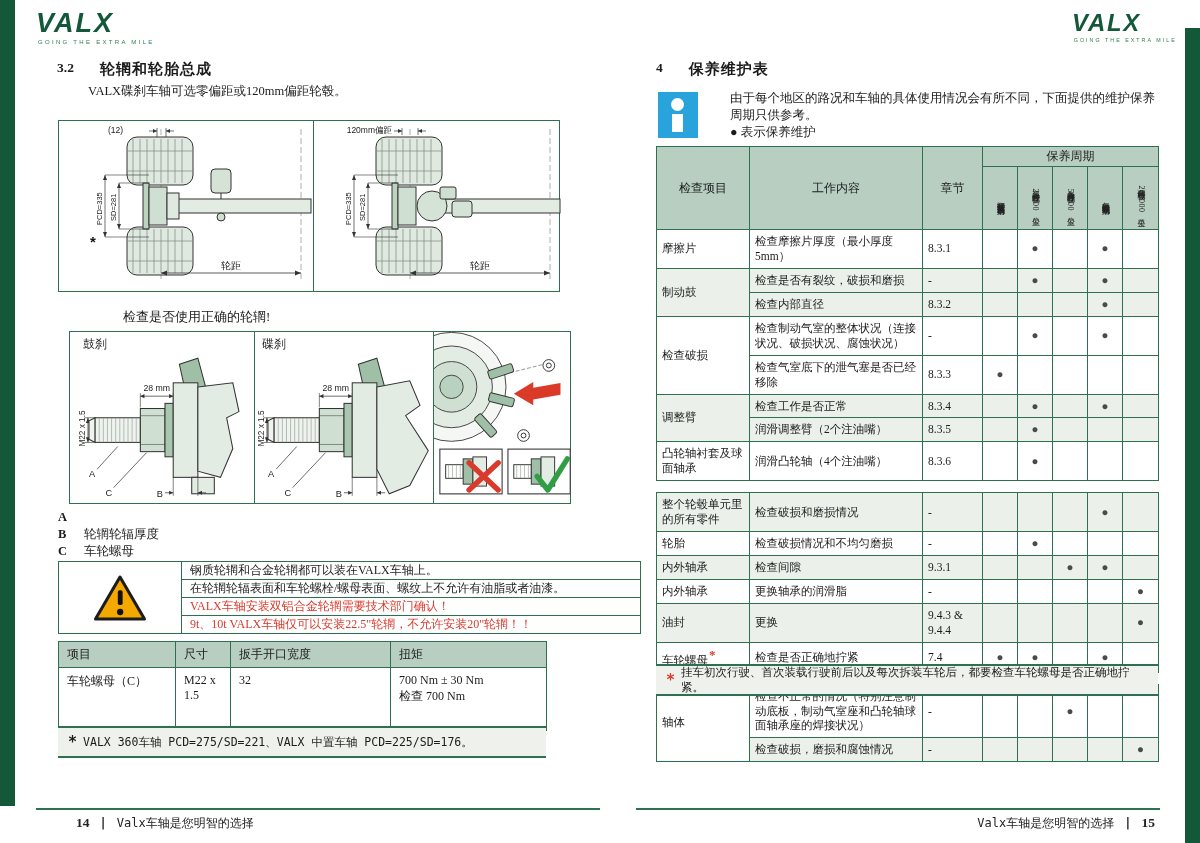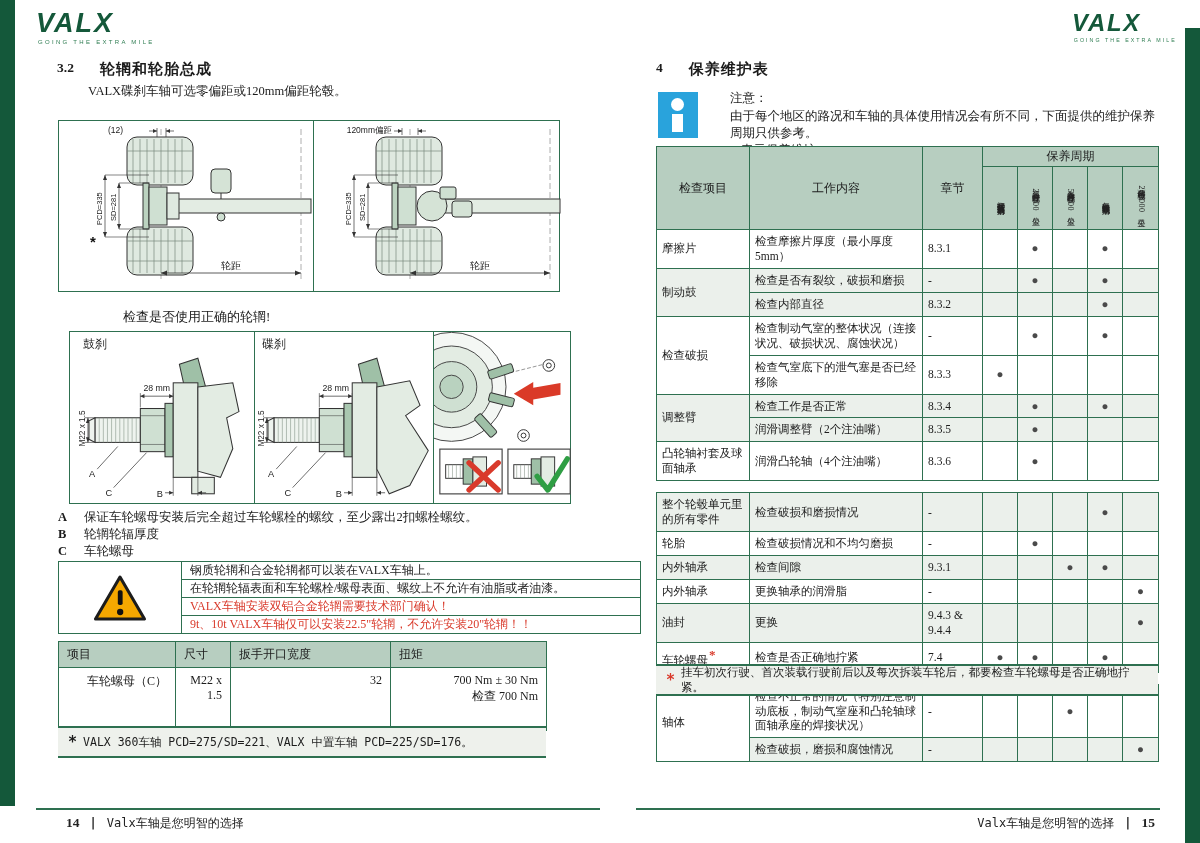--- a/index.html
+++ b/index.html
@@ -29,21 +29,21 @@
   .warnbox{position:absolute;border:1px solid #2e7050;box-sizing:border-box;display:flex;background:#fff;}
   .warn-icon-cell{width:122px;border-right:1px solid #2e7050;display:flex;align-items:center;justify-content:center;}
   .warn-lines{flex:1;display:flex;flex-direction:column;}
   .warn-line{flex:1;display:flex;align-items:center;padding:0 8px;font-size:12px;border-bottom:1px solid #2e7050;}
   .warn-line:last-child{border-bottom:none;}
   .warn-red{color:#d93a2b;}
   
   .ttable{position:absolute;border-collapse:collapse;table-layout:fixed;}
   .ttable th{background:#b7cec0;border:1px solid #2e7050;font-weight:normal;text-align:left;
              font-size:12px;padding:4px 8px;}
-  .ttable td{border:1px solid #2e7050;font-size:12px;padding:5px 8px;vertical-align:top;height:52px;text-align:right;}
+  .ttable td{border:1px solid #2e7050;font-size:12px;padding:5px 8px;vertical-align:top;height:52px;}
   
   .footnote{position:absolute;background:#eef1ec;border-top:2px solid #2e7050;border-bottom:2px solid #2e7050;
             box-sizing:border-box;display:flex;align-items:center;padding:5px 10px;
             font-family:"DejaVu Sans Mono","Liberation Mono",monospace;font-size:11.5px;}
   .fn-star{font-weight:bold;font-size:15px;margin-right:6px;line-height:10px;}
   .fn-star.red{color:#d93a2b;}
   
   .info-icon{position:absolute;width:40px;height:46px;background:#29a3dc;}
   .info-icon .idot{position:absolute;left:13px;top:6px;width:13px;height:13px;border-radius:50%;background:#fff;}
   .info-icon .istem{position:absolute;left:14px;top:22px;width:11px;height:18px;background:#fff;}
@@ -279,21 +279,20 @@
       <rect x="100" y="128" width="10" height="26" fill="#9fc0a7" stroke="#333"></rect>
       <rect x="110" y="126" width="14" height="30" fill="#e3ece3" stroke="#333"></rect>
       <path d="M106 146 L117 160 L137 128" stroke="#2f9e44" stroke-width="5.5" fill="none" stroke-linecap="round" stroke-linejoin="round"></path>
     </svg>
   </div>
 </div>
 
 <div class="abs" style="left:58px;top:509px;width:500px;">
   <div class="note-line">
     <span class="note-key">A</span>
-    <span>保证车轮螺母安装后完全超过车轮螺栓的螺纹，至少露出2扣螺栓螺纹。</span>
   </div>
   <div class="note-line">
     <span class="note-key">B</span>
     <span>轮辋轮辐厚度</span>
   </div>
   <div class="note-line">
     <span class="note-key">C</span>
     <span>车轮螺母</span>
   </div>
 </div>
@@ -339,21 +338,21 @@
   </tr>
 </tbody>
   </table>
 
 <div class="footnote" style="left:58px;top:726px;width:488px;height:32px;">
   <span class="fn-star">*</span>
   <span>VALX 360车轴 PCD=275/SD=221、VALX 中置车轴 PCD=225/SD=176。</span>
 </div>
 
 <div class="footer-line" style="left:36px;width:564px;"></div>
-<div class="footer-text" style="left:66px;">
+<div class="footer-text" style="left:76px;">
   <span class="pg-num">14</span>
   <span class="fsep">|</span>
   <span>Valx车轴是您明智的选择</span>
 </div>
 
 <div class="logo" style="left:1072px;top:6px;position:absolute;">
   <svg width="115" height="42" viewBox="0 0 130 42">
     <text x="0" y="26" font-size="27" font-weight="bold" font-style="italic" letter-spacing="2" fill="#14583a">VALX</text>
     <text x="2" y="38" font-size="6" letter-spacing="2.3" fill="#2f7d52">GOING THE EXTRA MILE</text>
   </svg>
@@ -362,21 +361,20 @@
 <div class="sec-head" style="left:656px;top:60px;">
   <span class="sec-num">4</span>
   <span class="sec-title">保养维护表</span>
 </div>
 
 <div class="info-icon" style="left:658px;top:92px;">
   <span class="idot"></span>
     <span class="istem"></span>
 </div>
 <div class="note-block" style="left:730px;top:90px;width:432px;">
-  <div class="note-title">注意：</div>
   <div>由于每个地区的路况和车轴的具体使用情况会有所不同，下面提供的维护保养周期只供参考。</div>
   <div>● 表示保养维护</div>
 </div>
 
 <div class="msections" style="left:656px;top:146px;">
     <table class="mtable">
       <colgroup>
         <col style="width: 93px;">
         <col style="width: 173px;">
         <col style="width: 60px;">

